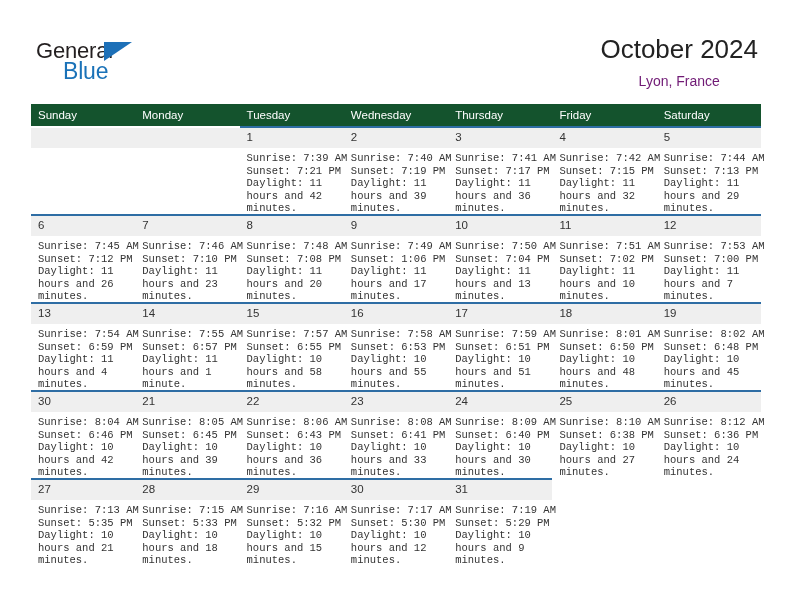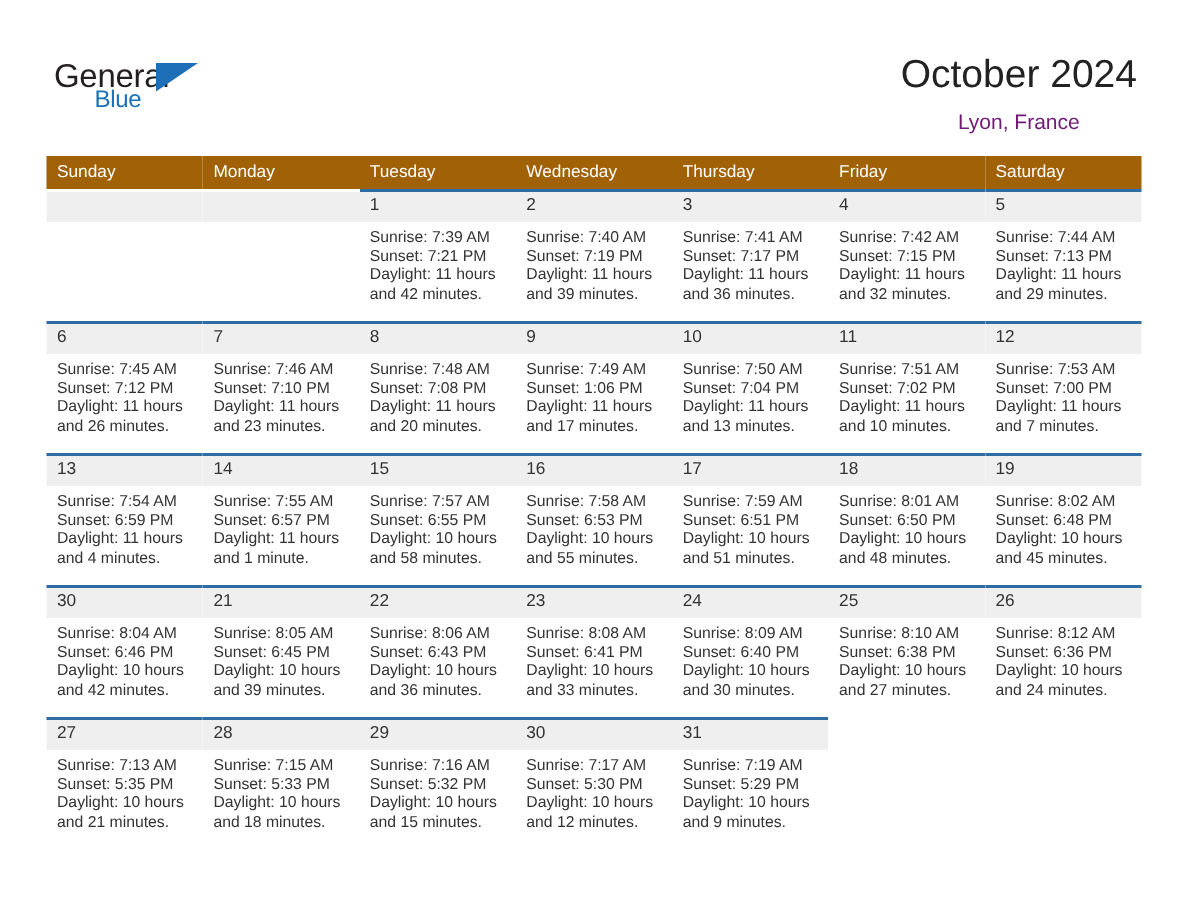--- a/index.html
+++ b/index.html
@@ -51,21 +51,21 @@
     top: 4px;
     width: 0;
     height: 0;
     border-left: 28px solid #1d70b8;
     border-bottom: 19px solid transparent;
   }
   .logo-blue {
     position: absolute;
     left: 27px;
     top: 20px;
-    font-size: 16px;
+    font-size: 23px;
     letter-spacing: -0.2px;
     color: #1a72b8;
     font-family: "Liberation Sans", sans-serif;
   }
   .title-block {
     position: absolute;
     right: 34px;
     top: 34px;
     text-align: center;
   }
@@ -91,21 +91,21 @@
     left: 31px;
     top: 104px;
     width: 730px;
   }
   .cal-table {
     width: 730px;
     border-collapse: collapse;
     table-layout: fixed;
   }
   .cal-table th {
-    background: #a16207;
+    background: #14532d;
     color: #ffffff;
     font-size: 11.5px;
     font-weight: normal;
     text-align: left;
     padding: 5px 0 5px 7px;
     height: 12px;
     font-family: "Liberation Sans", sans-serif;
   }
   .cal-table td {
     vertical-align: top;
@@ -138,21 +138,21 @@
     background: #ffffff;
   }
   .daycell.blank {
     border-top: 2px solid #ffffff;
   }
   .info {
     padding: 4px 4px 0 7px;
     font-size: 10.5px;
     line-height: 12.6px;
     color: #333333;
-    font-family: Liberation Sans, sans-serif;
+    font-family: Liberation Mono, monospace;
   }
   .info div {
     white-space: nowrap;
   }
   .info .daylight {
     white-space: normal;
   }
 </style>
 </head>
 <body>

